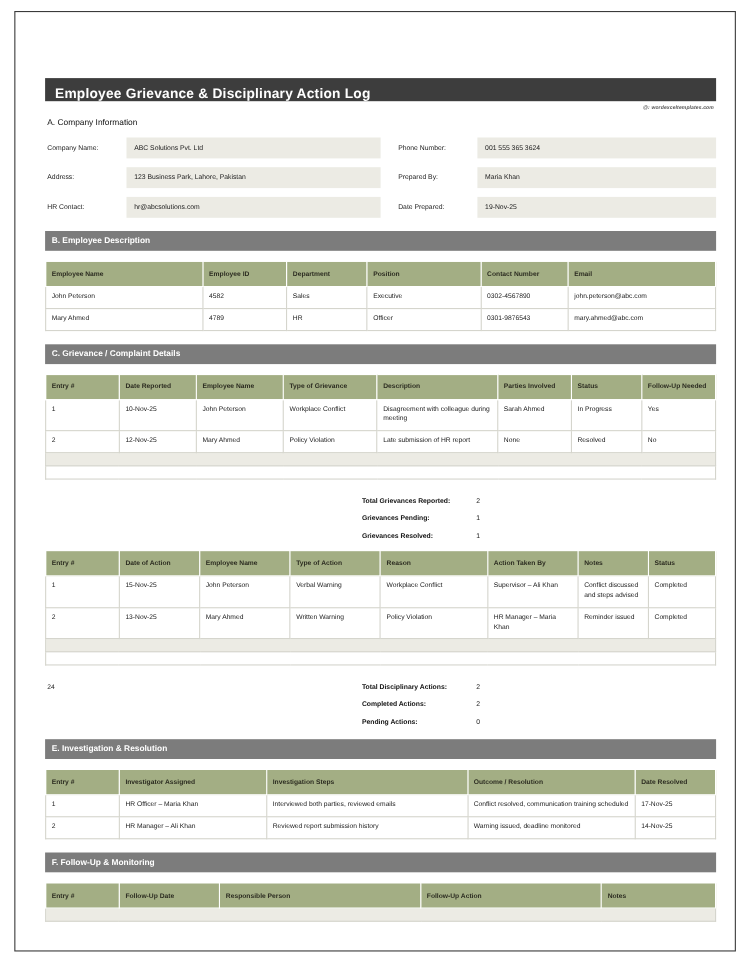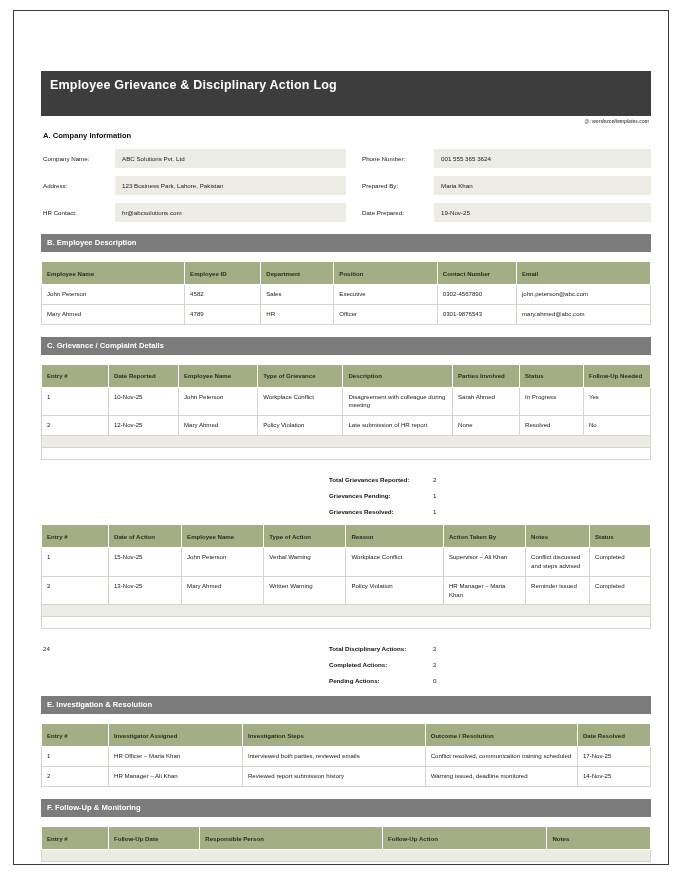--- a/index.html
+++ b/index.html
@@ -30,38 +30,38 @@
     top: 60px;
     width: 610px;
   }
 
   
   .doc-title-bar {
     background: #3d3d3d;
     color: #ffffff;
     font-size: 12.5px;
     font-weight: bold;
-    padding: 7px 9px 24px 9px;
+    padding: 7px 9px 0 9px;
     letter-spacing: .2px;
   }
   .watermark {
     text-align: right;
     font-size: 4.6px;
     color: #555555;
     font-style: italic;
     font-weight: bold;
     margin-top: 3px;
     letter-spacing: .1px;
     padding-right: 2px;
   }
 
   
   .sec-label-plain {
     font-size: 7.6px;
-    font-weight: bold;
+    font-weight: normal;
     color: #111111;
     margin: 7px 0 9px 2px;
   }
   .sec-bar {
     background: #7c7c7c;
     color: #ffffff;
     font-size: 7.6px;
     font-weight: bold;
     padding: 4px 6px 5px 6px;
     margin-top: 12px;

